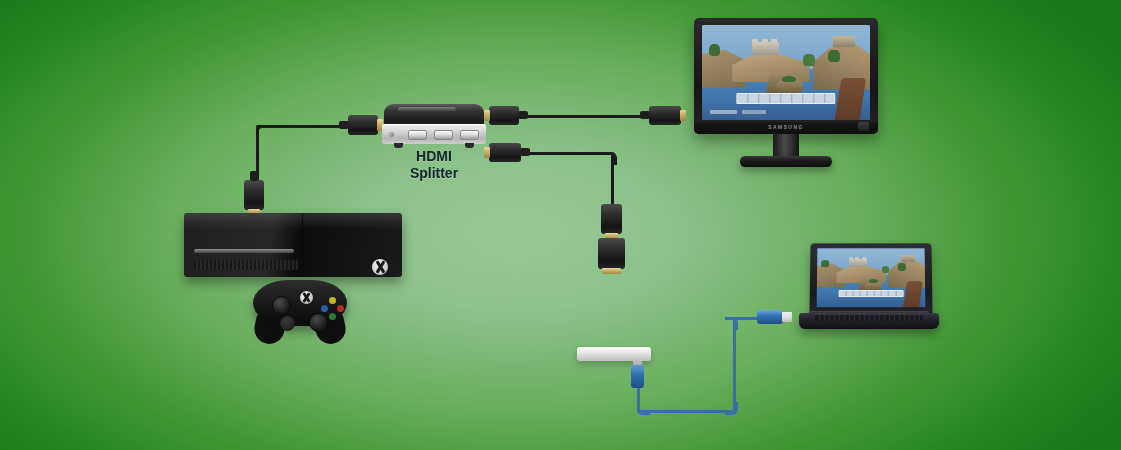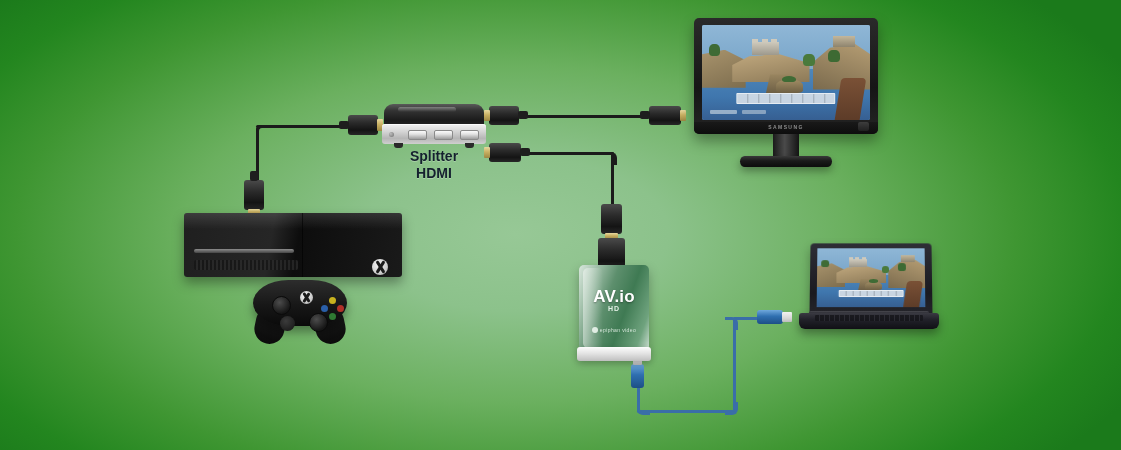--- a/index.html
+++ b/index.html
@@ -383,22 +383,22 @@
     <div class="sp-band">
       <div class="sp-led"></div>
       <div class="sp-port" style="left:26px;"></div>
       <div class="sp-port" style="left:52px;"></div>
       <div class="sp-port" style="left:78px;"></div>
     </div>
     <div class="sp-foot" style="left:12px;"></div>
     <div class="sp-foot" style="right:12px;"></div>
   </div>
   <div id="splitter-label" class="abs">
+    <div>HDMI</div>
     <div>Splitter</div>
-    <div>HDMI</div>
   </div>
 
   <div id="xbox" class="abs">
     <div class="xb-body">
       <div class="xb-topgloss"></div>
       <div class="xb-split"></div>
       <div class="xb-slot"></div>
       <div class="xb-vent"></div>
       <div class="xb-logo"></div>
     </div>
@@ -453,28 +453,20 @@
       </div>
       <div class="mon-chin"></div>
       <div class="mon-brand">SAMSUNG</div>
       <div class="mon-pwr"></div>
     </div>
     <div class="mon-neck"></div>
     <div class="mon-base"></div>
   </div>
 
   <div id="avio" class="abs">
-    <div class="av-body">
-      <div class="av-gloss"></div>
-      <div class="av-logo">AV.io</div>
-      <div class="av-sub">HD</div>
-      <div class="av-brand">
-        <span class="dot"></span><span>epiphan video</span>
-      </div>
-    </div>
     <div class="av-base"></div>
   </div>
 
   <div id="laptop" class="abs">
     <div class="lt-lid">
       <div class="lt-screen">
         <div class="scene">
           <div class="sky"></div>
           <div class="water"></div>
           <div class="cliff c1"></div>

